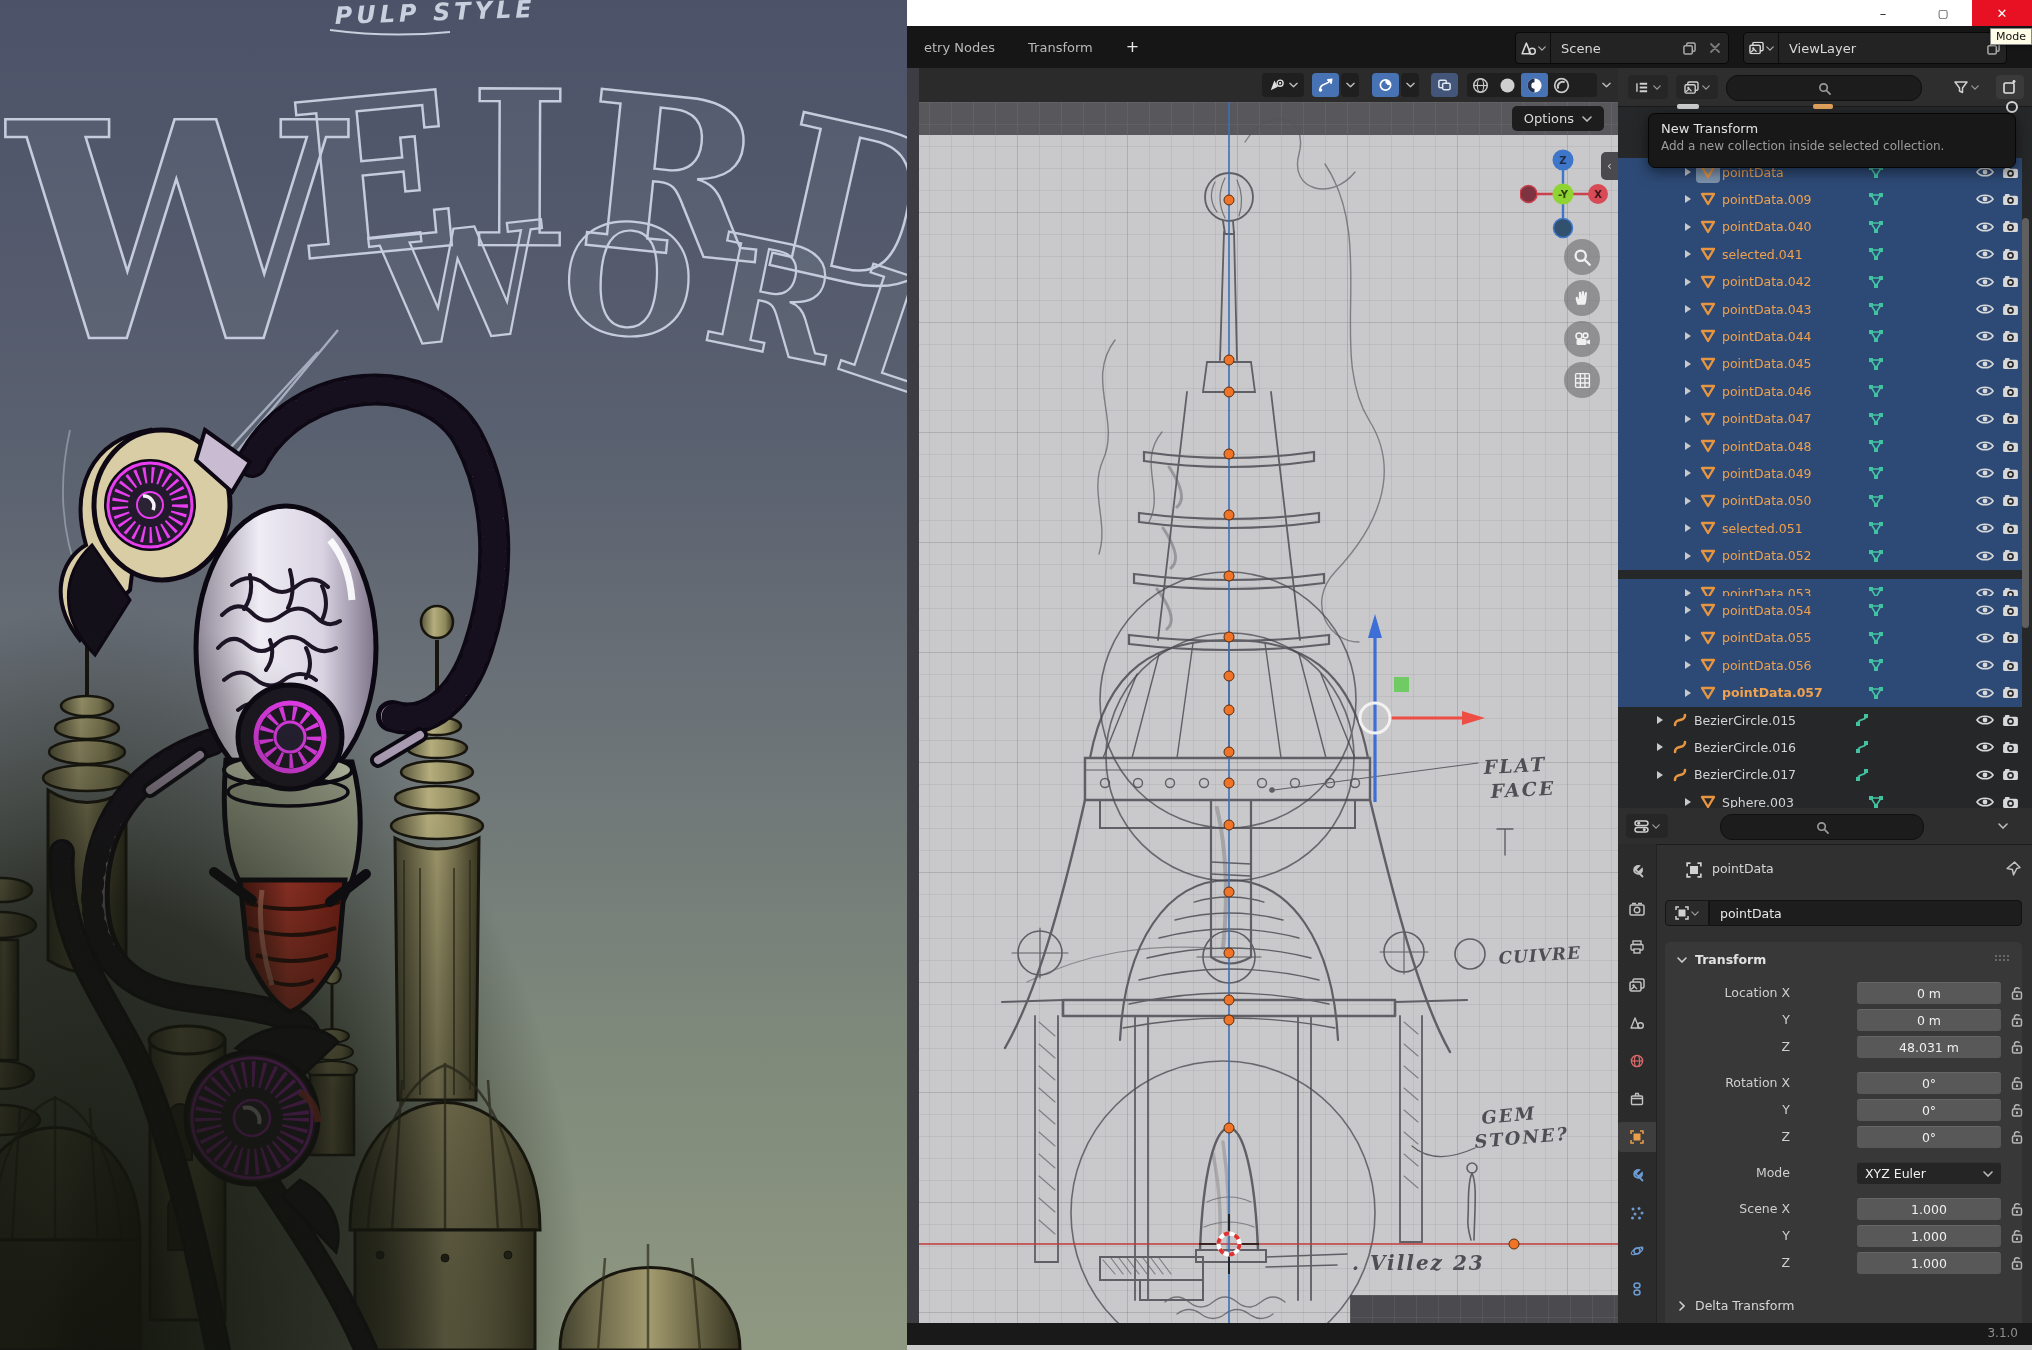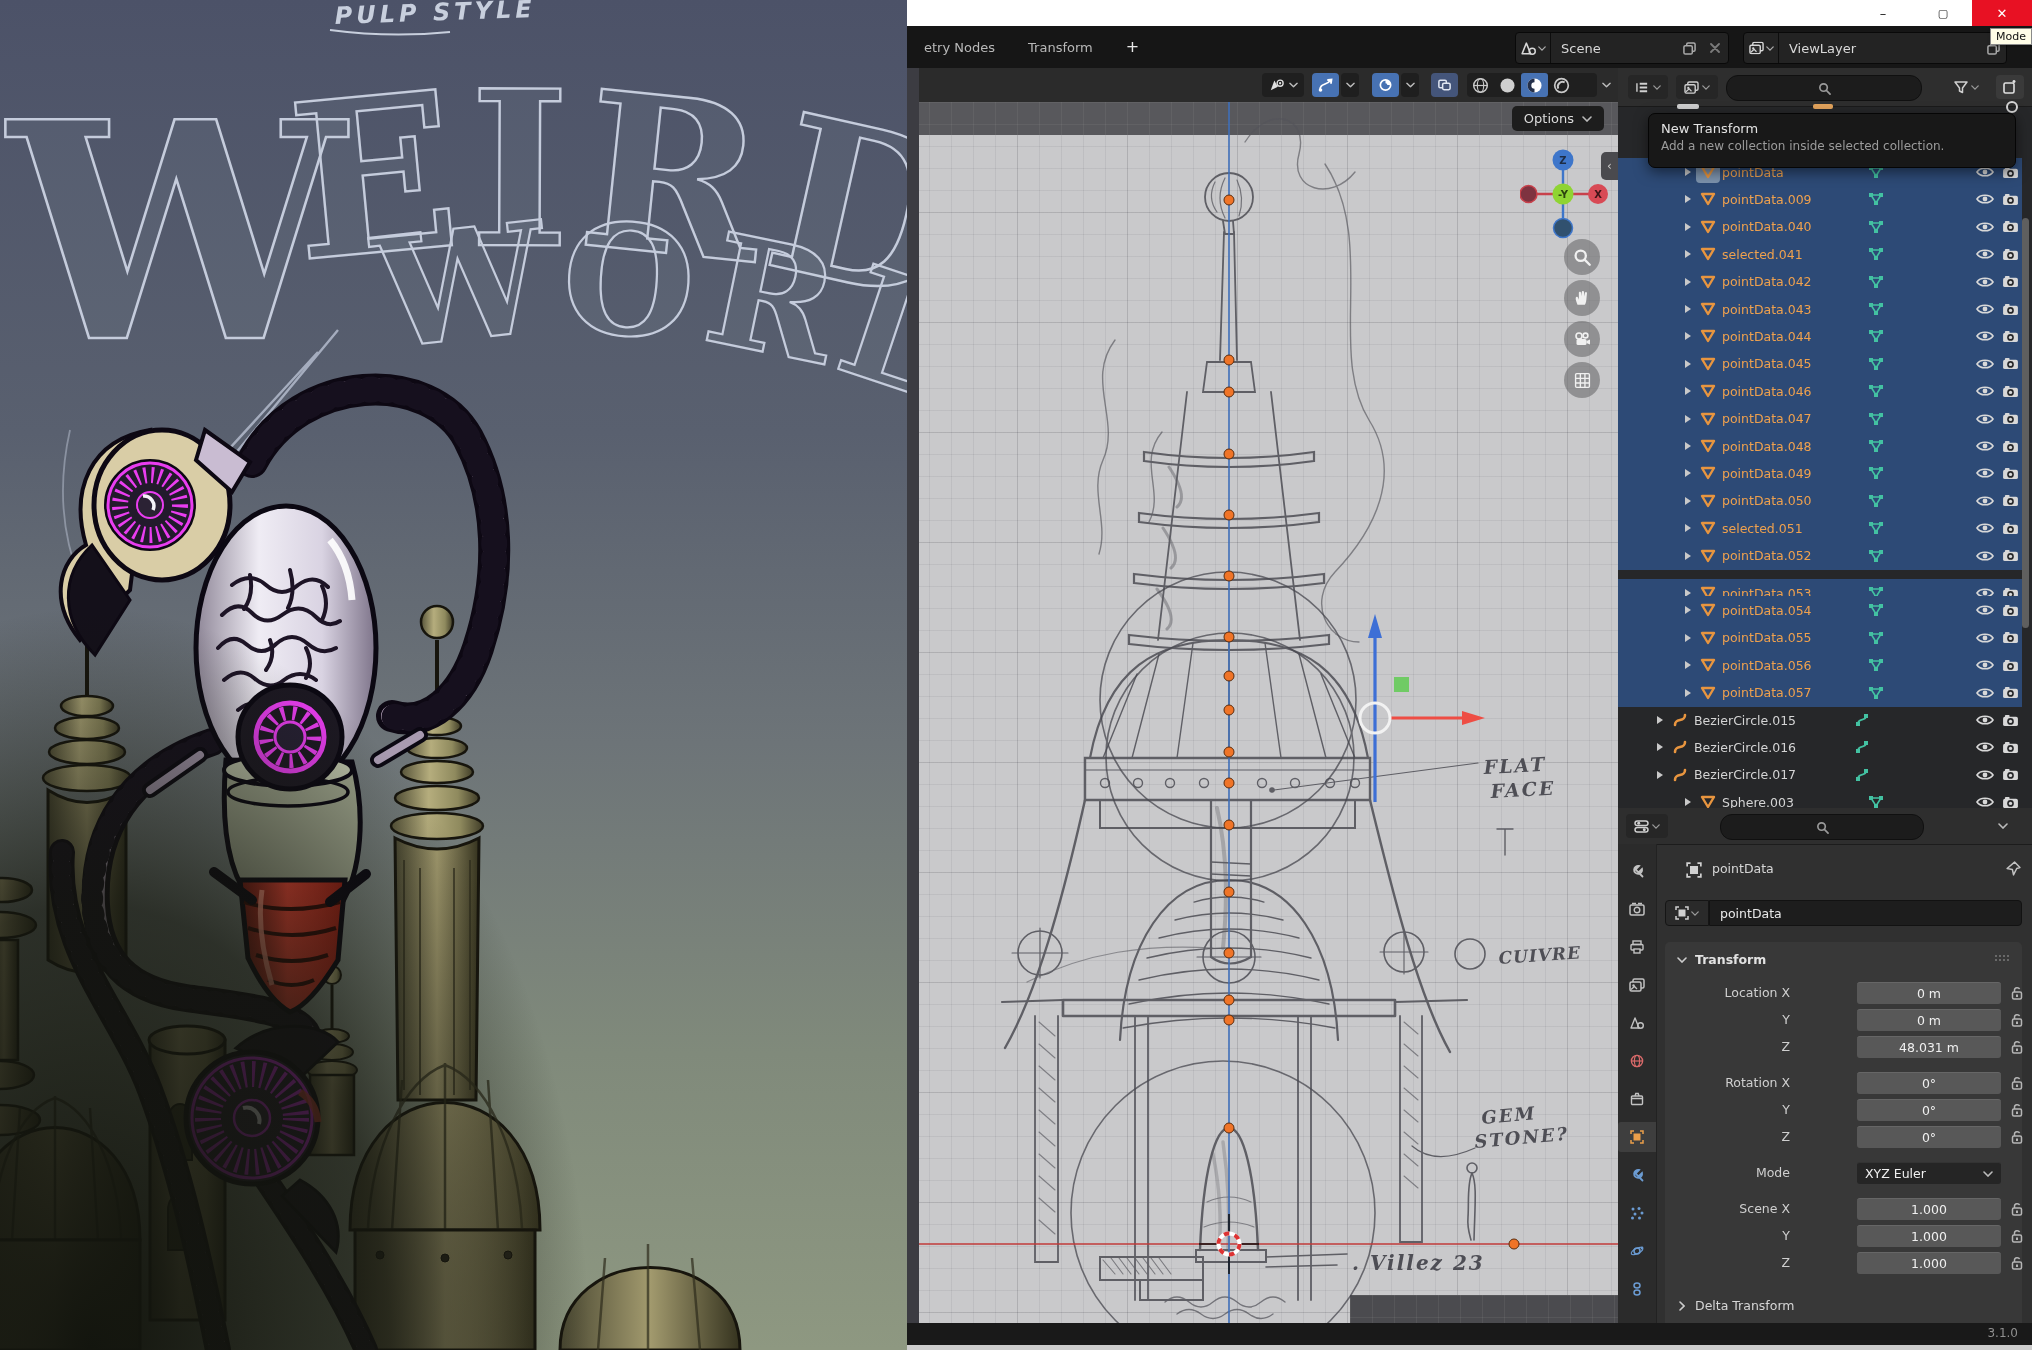--- a/index.html
+++ b/index.html
@@ -1341,21 +1341,21 @@
           <svg width="18" height="12" viewBox="0 0 18 12" color="#d8d8d8">
             <use href="#sym-eye"></use>
           </svg>
         </span>
         <span style="position:absolute;left:384px;display:flex;">
           <svg width="17" height="13" viewBox="0 0 18 14" color="#d8d8d8">
             <use href="#sym-cam"></use>
           </svg>
         </span>
       </div>
-      <div class="orow mesh sel" style="top: 610.6px;">
+      <div class="orow mesh sel" style="top: 610.6px; font-weight: bold;">
         <span style="margin-left:66px;display:flex;">
           <svg width="8" height="10" viewBox="0 0 8 10" color="#c9c9c9">
             <use href="#sym-arrow-r"></use>
           </svg>
         </span>
         <span style="margin-left:8px;display:flex;position:relative;">
           <svg style="position:relative" width="16" height="16" viewBox="0 0 16 16" color="#e8953f">
             <use href="#sym-tri"></use>
           </svg>
         </span>

